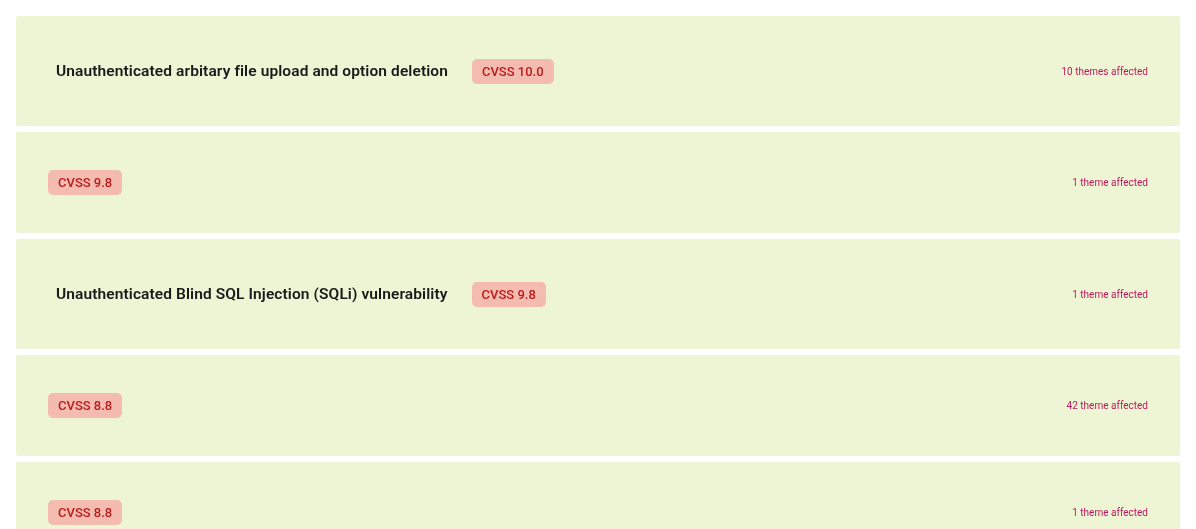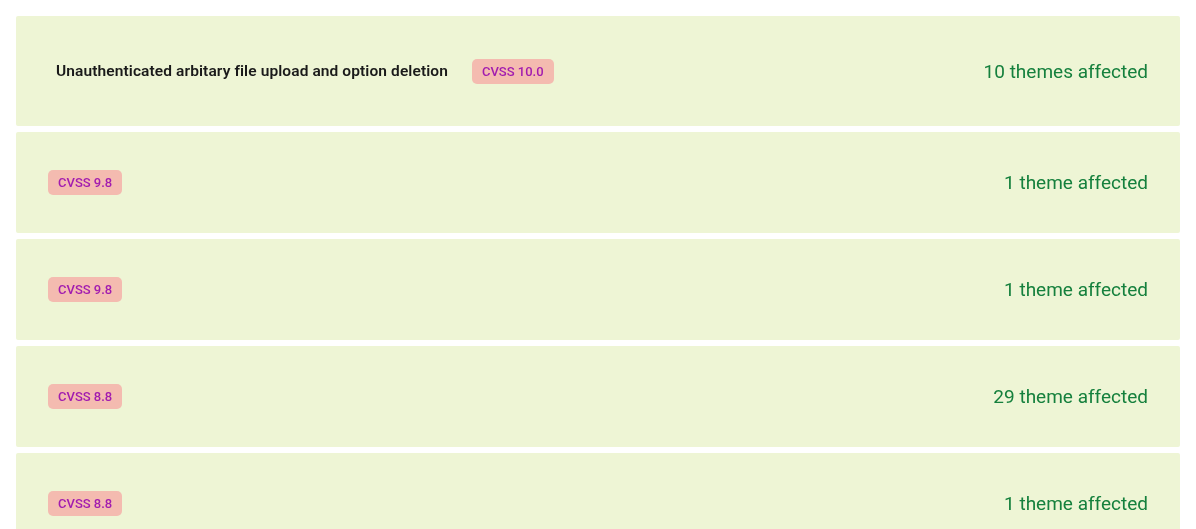--- a/index.html
+++ b/index.html
@@ -32,30 +32,30 @@
       flex-wrap: wrap;
     }
     .vuln-title {
       color: #1a1a1a;
       font-size: 15.5px;
       font-weight: 600;
       letter-spacing: 0.1px;
     }
     .cvss-badge {
       background: #f4bbb0;
-      color: #a21caf;
+      color: #b91c1c;
       font-size: 13px;
       font-weight: 500;
       padding: 5px 10px;
       border-radius: 5px;
       white-space: nowrap;
     }
     .vuln-count {
-      color: #15803d;
-      font-size: 19px;
+      color: #be185d;
+      font-size: 10px;
       font-weight: 400;
       white-space: nowrap;
       margin-left: 16px;
     }
   </style>
 </head>
 <body>
 
 <div class="vuln-list">
   <div class="vuln-row">
@@ -68,30 +68,31 @@
 
   <div class="vuln-row">
     <div class="vuln-left">
       <span class="cvss-badge">CVSS 9.8</span>
     </div>
     <div class="vuln-count">1 theme affected</div>
   </div>
 
   <div class="vuln-row">
     <div class="vuln-left">
+      <span class="vuln-title">Unauthenticated Blind SQL Injection (SQLi) vulnerability</span>
       <span class="cvss-badge">CVSS 9.8</span>
     </div>
     <div class="vuln-count">1 theme affected</div>
   </div>
 
   <div class="vuln-row">
     <div class="vuln-left">
       <span class="cvss-badge">CVSS 8.8</span>
     </div>
-    <div class="vuln-count">29 theme affected</div>
+    <div class="vuln-count">42 theme affected</div>
   </div>
 
   <div class="vuln-row">
     <div class="vuln-left">
       <span class="cvss-badge">CVSS 8.8</span>
     </div>
     <div class="vuln-count">1 theme affected</div>
   </div>
 </div>
 

